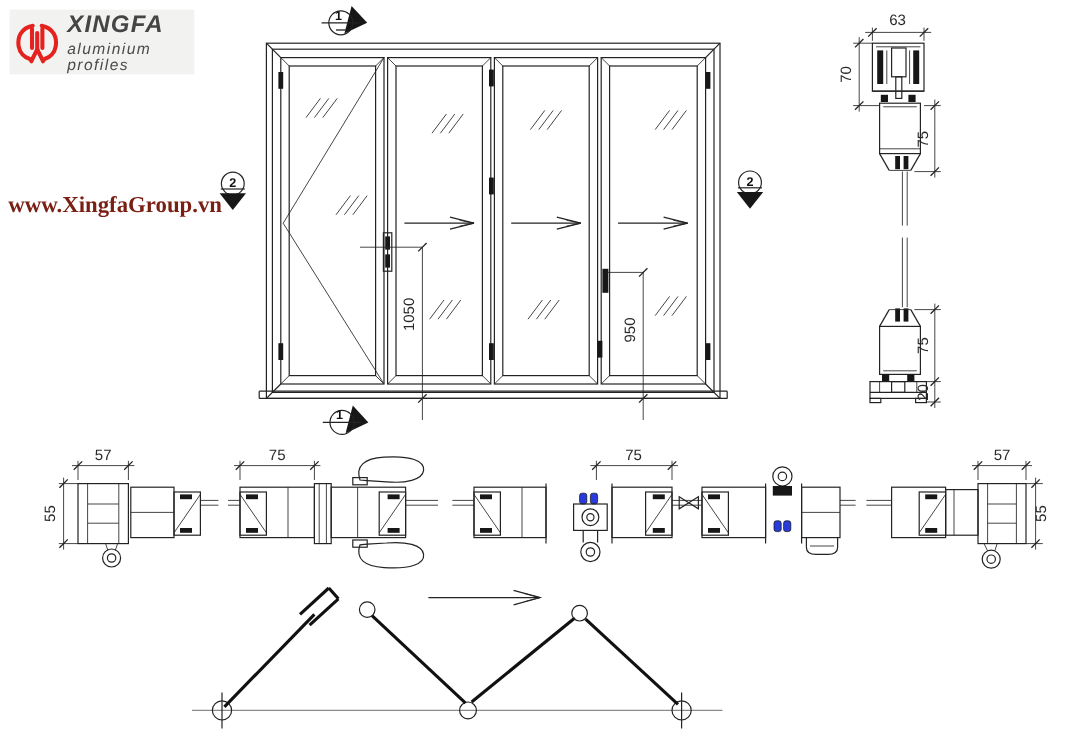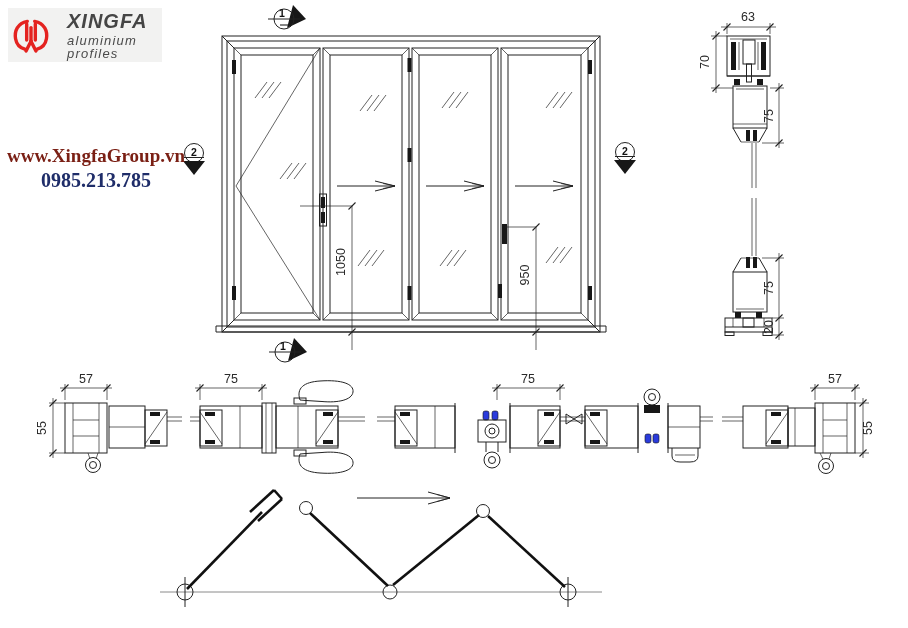--- a/index.html
+++ b/index.html
@@ -1,29 +1,29 @@
 <!DOCTYPE html>
 <html style="--logo-red: #e42320; --website-text: #7a1f14; --phone-text: #1f2d69; --line: #232323; --accent-blue: #2a3bdc;"><head>
 <meta charset="utf-8">
 <style>
   html,body{margin:0;padding:0;background:#ffffff;}
   .canvas{position:relative;width:908px;height:628px;background:#fff;overflow:hidden;
           font-family:"Liberation Sans",sans-serif;}
   
   .logo{position:absolute;left:8px;top:8px;width:150px;height:50px;background:#f2f2f1;
-        display:flex;align-items:center;gap:15px;padding:2px;}
+        display:flex;align-items:center;gap:4px;padding:2px;}
   .emblem{width:42px;height:42px;flex:0 0 auto;}
   .logo-text{display:flex;flex-direction:column;line-height:1;}
   .brand{font-style:italic;font-weight:bold;font-size:20px;letter-spacing:1px;
          color:#454545;font-family:"Liberation Sans",sans-serif;}
   .tagline{font-style:italic;font-size:13px;letter-spacing:1.2px;color:#4a4a4a;margin-top:3px;}
   
   .contact{position:absolute;left:6px;top:144px;width:180px;text-align:center;
            font-family:"Liberation Serif",serif;font-weight:bold;line-height:1.25;}
-  .website{font-size:19px;color:var(--website-text,#7a1f14);white-space:nowrap;}
+  .website{font-size:19px;color:var(--website-text,#7a1f14);white-space:nowrap;margin-top:16px;}
   .phone{font-size:20px;color:var(--phone-text,#1f2d69);}
   
   svg.draw{position:absolute;left:0;top:0;}
   .ln{stroke:#232323;stroke-width:1;fill:none;}
   .lt{stroke:#232323;stroke-width:0.7;fill:none;}
   .gy{stroke:#8a8a8a;stroke-width:1;fill:none;}
   .tk{stroke:#232323;stroke-width:1.1;fill:none;}
   .fb{fill:#171717;stroke:none;}
   .bl{fill:var(--accent-blue,#2a3bdc);stroke:#111;stroke-width:0.6;}
   .thick{stroke:#111;stroke-width:2.6;fill:none;}
@@ -526,16 +526,15 @@
     </g>
   </svg>
   <div class="logo-text">
     <div class="brand">XINGFA</div>
     <div class="tagline">aluminium profiles</div>
   </div>
 </div>
 
 <div class="contact">
   <div class="website">www.XingfaGroup.vn</div>
-  <div class="phone">0985.213.785</div>
 </div>
 
 </div>
 
 </body></html>

